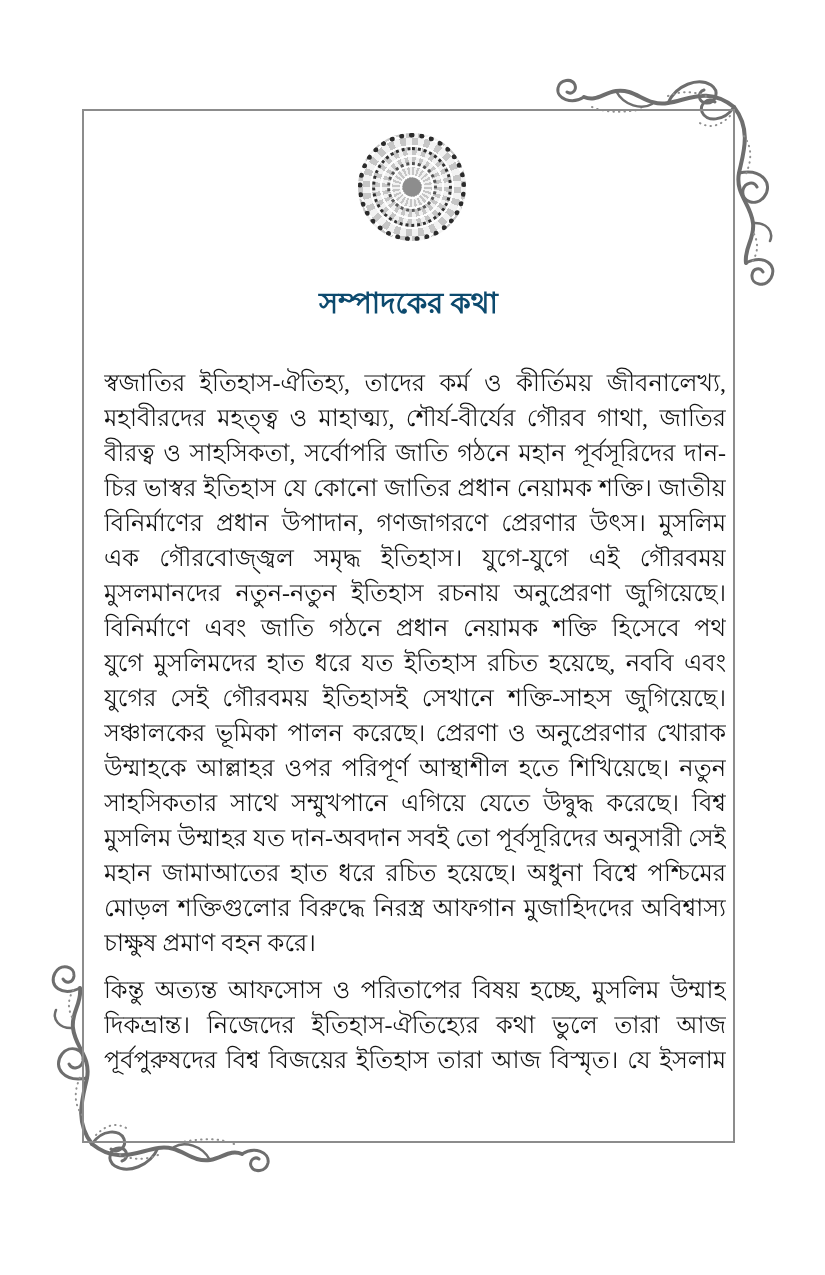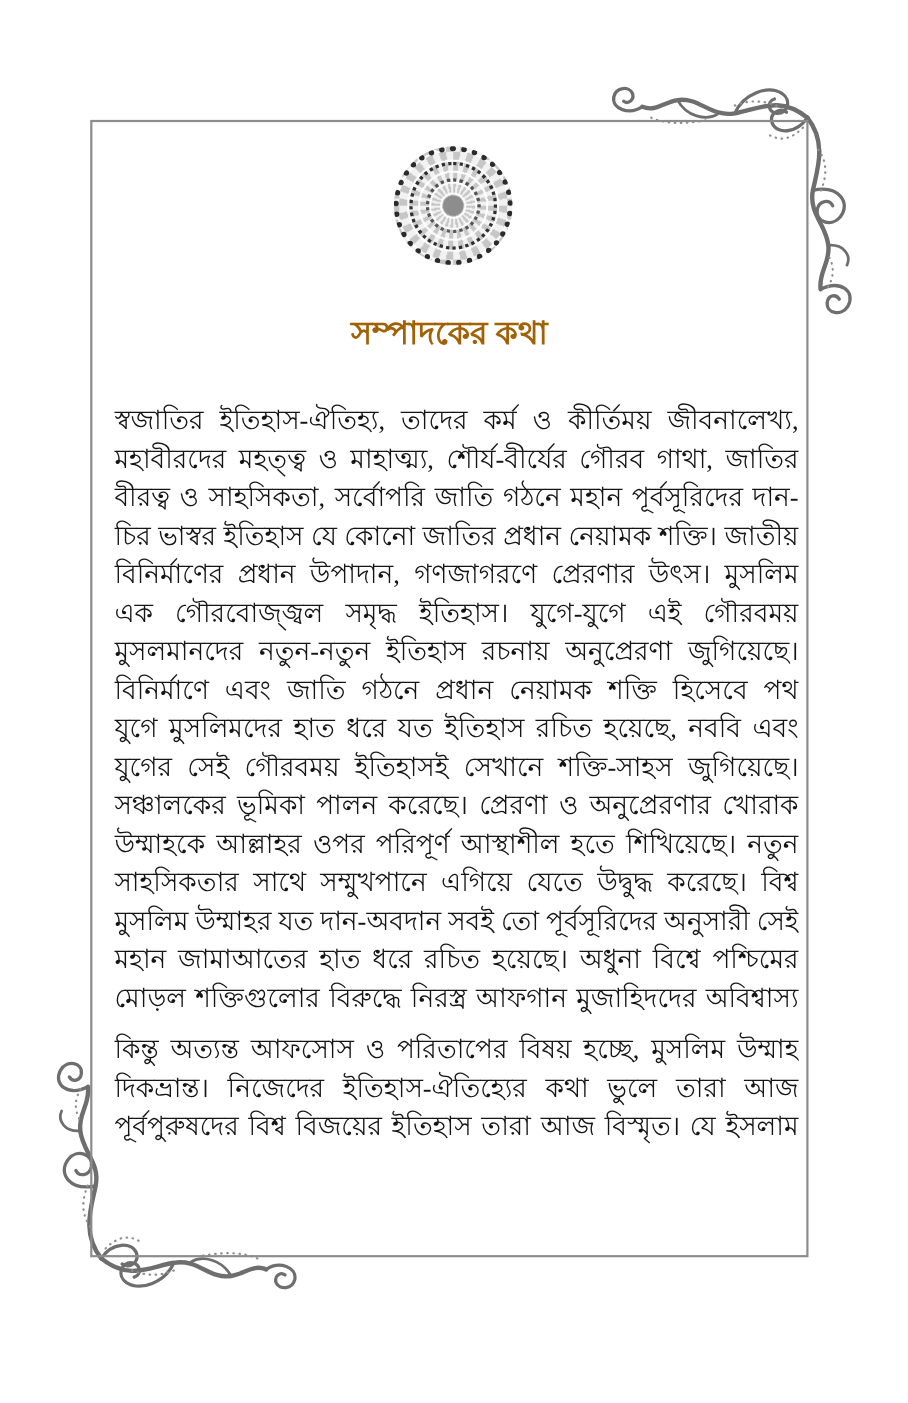--- a/index.html
+++ b/index.html
@@ -52,21 +52,21 @@
   }
 
   
   .title {
     position: absolute;
     left: 82px; top: 280px;
     width: 653px;
     text-align: center;
     font-size: 29px;
     font-weight: 700;
-    color: #a16207;
+    color: #0c4a6e;
   }
 
   
   .bodytext {
     position: absolute;
     left: 104px; top: 366px;
     width: 622px;
     font-size: 24px;
   }
   .para { margin: 0; }
@@ -134,20 +134,21 @@
       <div class="line">মুসলমানদের নতুন-নতুন ইতিহাস রচনায় অনুপ্রেরণা জুগিয়েছে। জীবন</div>
       <div class="line">বিনির্মাণে এবং জাতি গঠনে প্রধান নেয়ামক শক্তি হিসেবে পথ দেখিয়েছে। যুগে-</div>
       <div class="line">যুগে মুসলিমদের হাত ধরে যত ইতিহাস রচিত হয়েছে, নববি এবং সাহাবা</div>
       <div class="line">যুগের সেই গৌরবময় ইতিহাসই সেখানে শক্তি-সাহস জুগিয়েছে। প্রধান</div>
       <div class="line">সঞ্চালকের ভূমিকা পালন করেছে। প্রেরণা ও অনুপ্রেরণার খোরাক জুগিয়েছে।</div>
       <div class="line">উম্মাহকে আল্লাহর ওপর পরিপূর্ণ আস্থাশীল হতে শিখিয়েছে। নতুন উদ্যম ও</div>
       <div class="line">সাহসিকতার সাথে সম্মুখপানে এগিয়ে যেতে উদ্বুদ্ধ করেছে। বিশ্ব সভ্যতায়</div>
       <div class="line">মুসলিম উম্মাহর যত দান-অবদান সবই তো পূর্বসূরিদের অনুসারী সেই শক্তিমান</div>
       <div class="line">মহান জামাআতের হাত ধরে রচিত হয়েছে। অধুনা বিশ্বে পশ্চিমের সন্ত্রাসী</div>
       <div class="line">মোড়ল শক্তিগুলোর বিরুদ্ধে নিরস্ত্র আফগান মুজাহিদদের অবিশ্বাস্য বিজয় তারই</div>
+      <div class="line end">চাক্ষুষ প্রমাণ বহন করে।</div>
     </div>
     <div class="para">
       <div class="line">কিন্তু অত্যন্ত আফসোস ও পরিতাপের বিষয় হচ্ছে, মুসলিম উম্মাহ আজ</div>
       <div class="line">দিকভ্রান্ত। নিজেদের ইতিহাস-ঐতিহ্যের কথা ভুলে তারা আজ পথভ্রষ্ট।</div>
       <div class="line">পূর্বপুরুষদের বিশ্ব বিজয়ের ইতিহাস তারা আজ বিস্মৃত। যে ইসলাম ও</div>
     </div>
   </div>
 
 </div>
 

